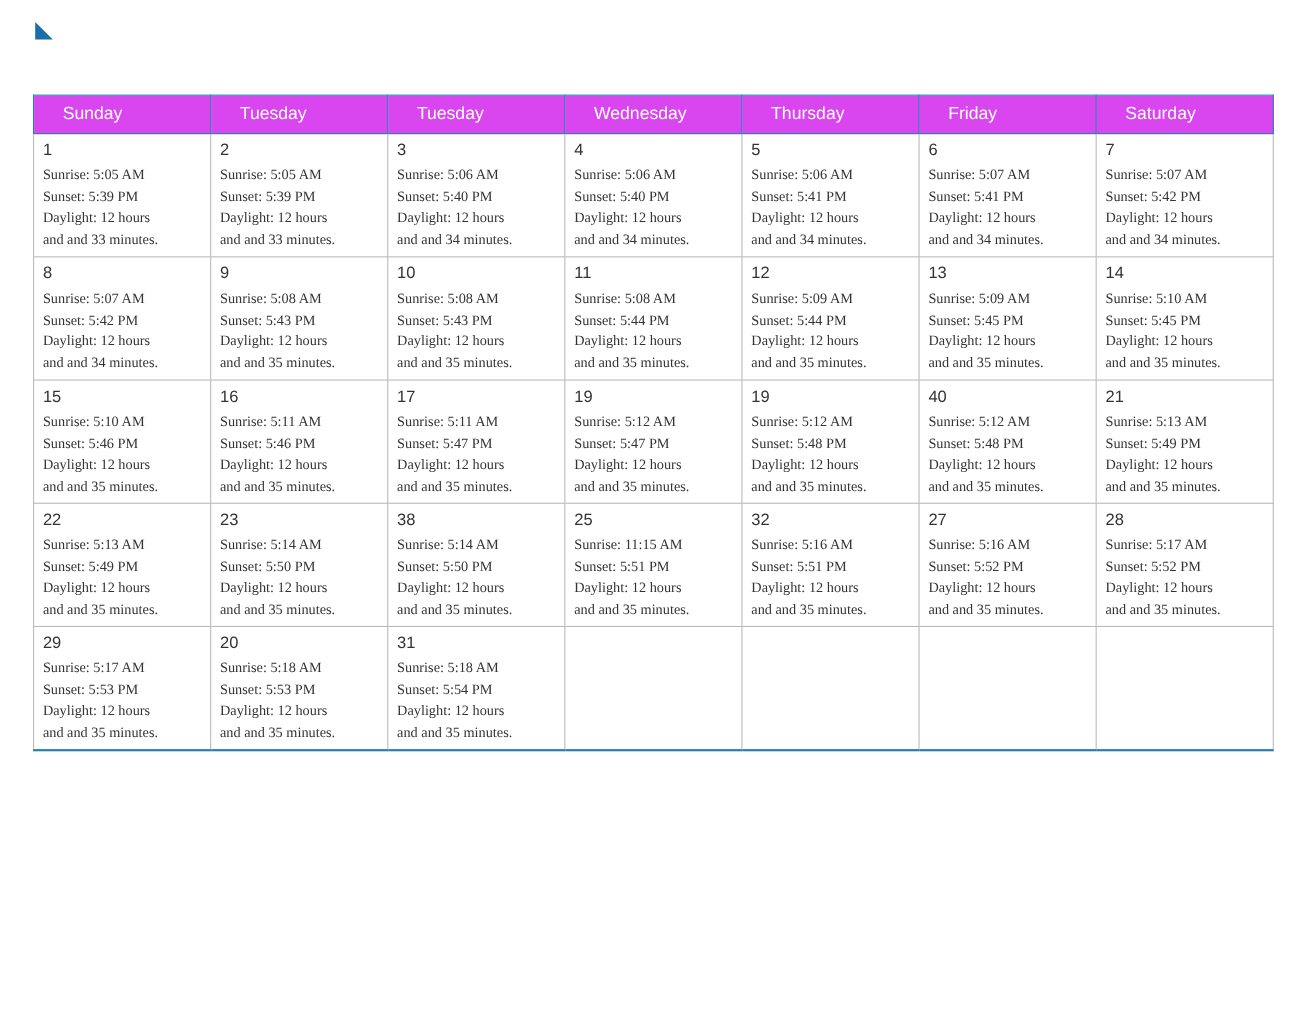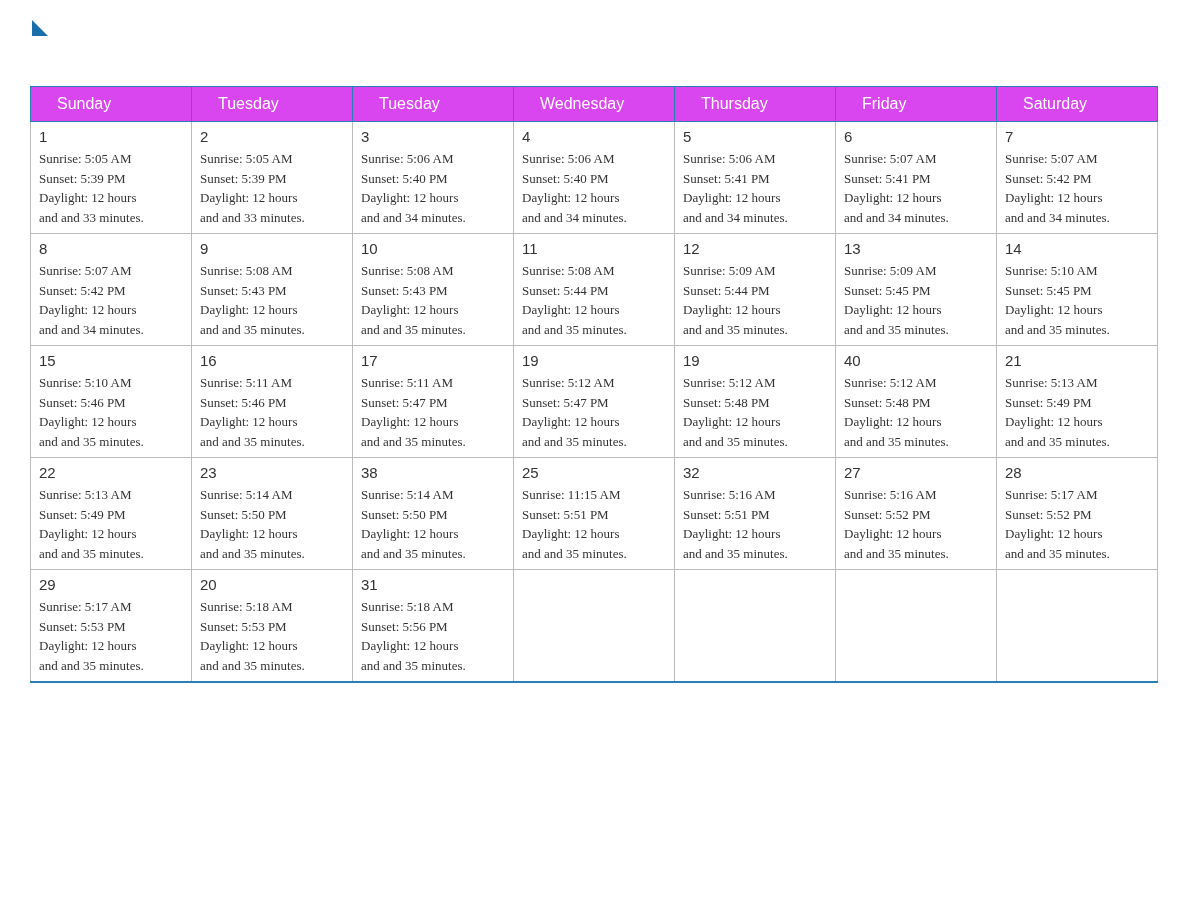--- a/index.html
+++ b/index.html
@@ -413,21 +413,21 @@
           <span>Sunrise: 5:18 AM</span><br>
           <span>Sunset: 5:53 PM</span><br>
           <span>Daylight: 12 hours</span><br>
           <span>and and 35 minutes.</span>
         </div>
         </td>
         <td>
           <span class="day-num">31</span>
           <div class="day-info">
           <span>Sunrise: 5:18 AM</span><br>
-          <span>Sunset: 5:56 PM</span><br>
+          <span>Sunset: 5:54 PM</span><br>
           <span>Daylight: 12 hours</span><br>
           <span>and and 35 minutes.</span>
         </div>
         </td>
         <td class="empty-cell"></td>
         <td class="empty-cell"></td>
         <td class="empty-cell"></td>
         <td class="empty-cell"></td>
       </tr>
     </tbody>

